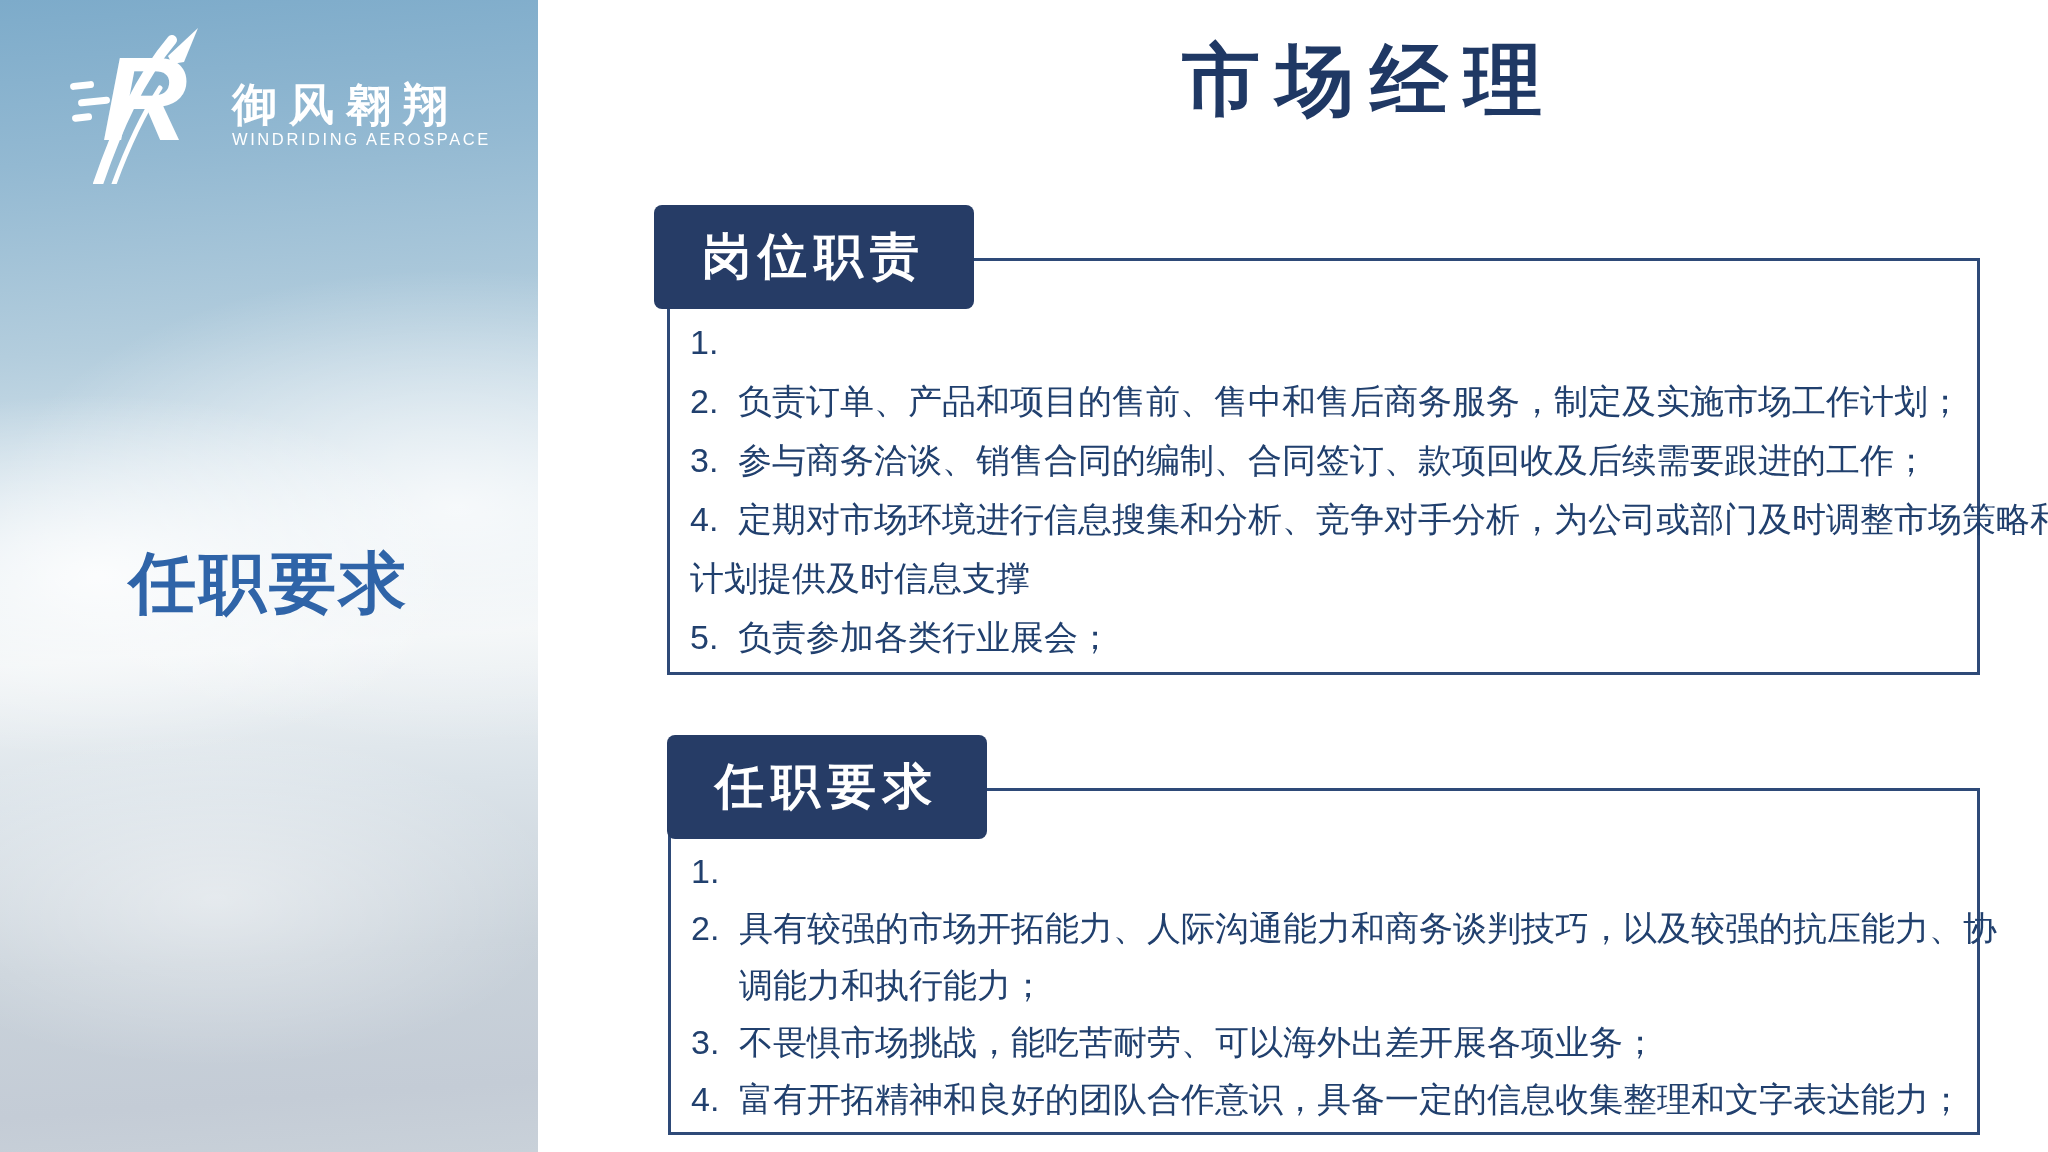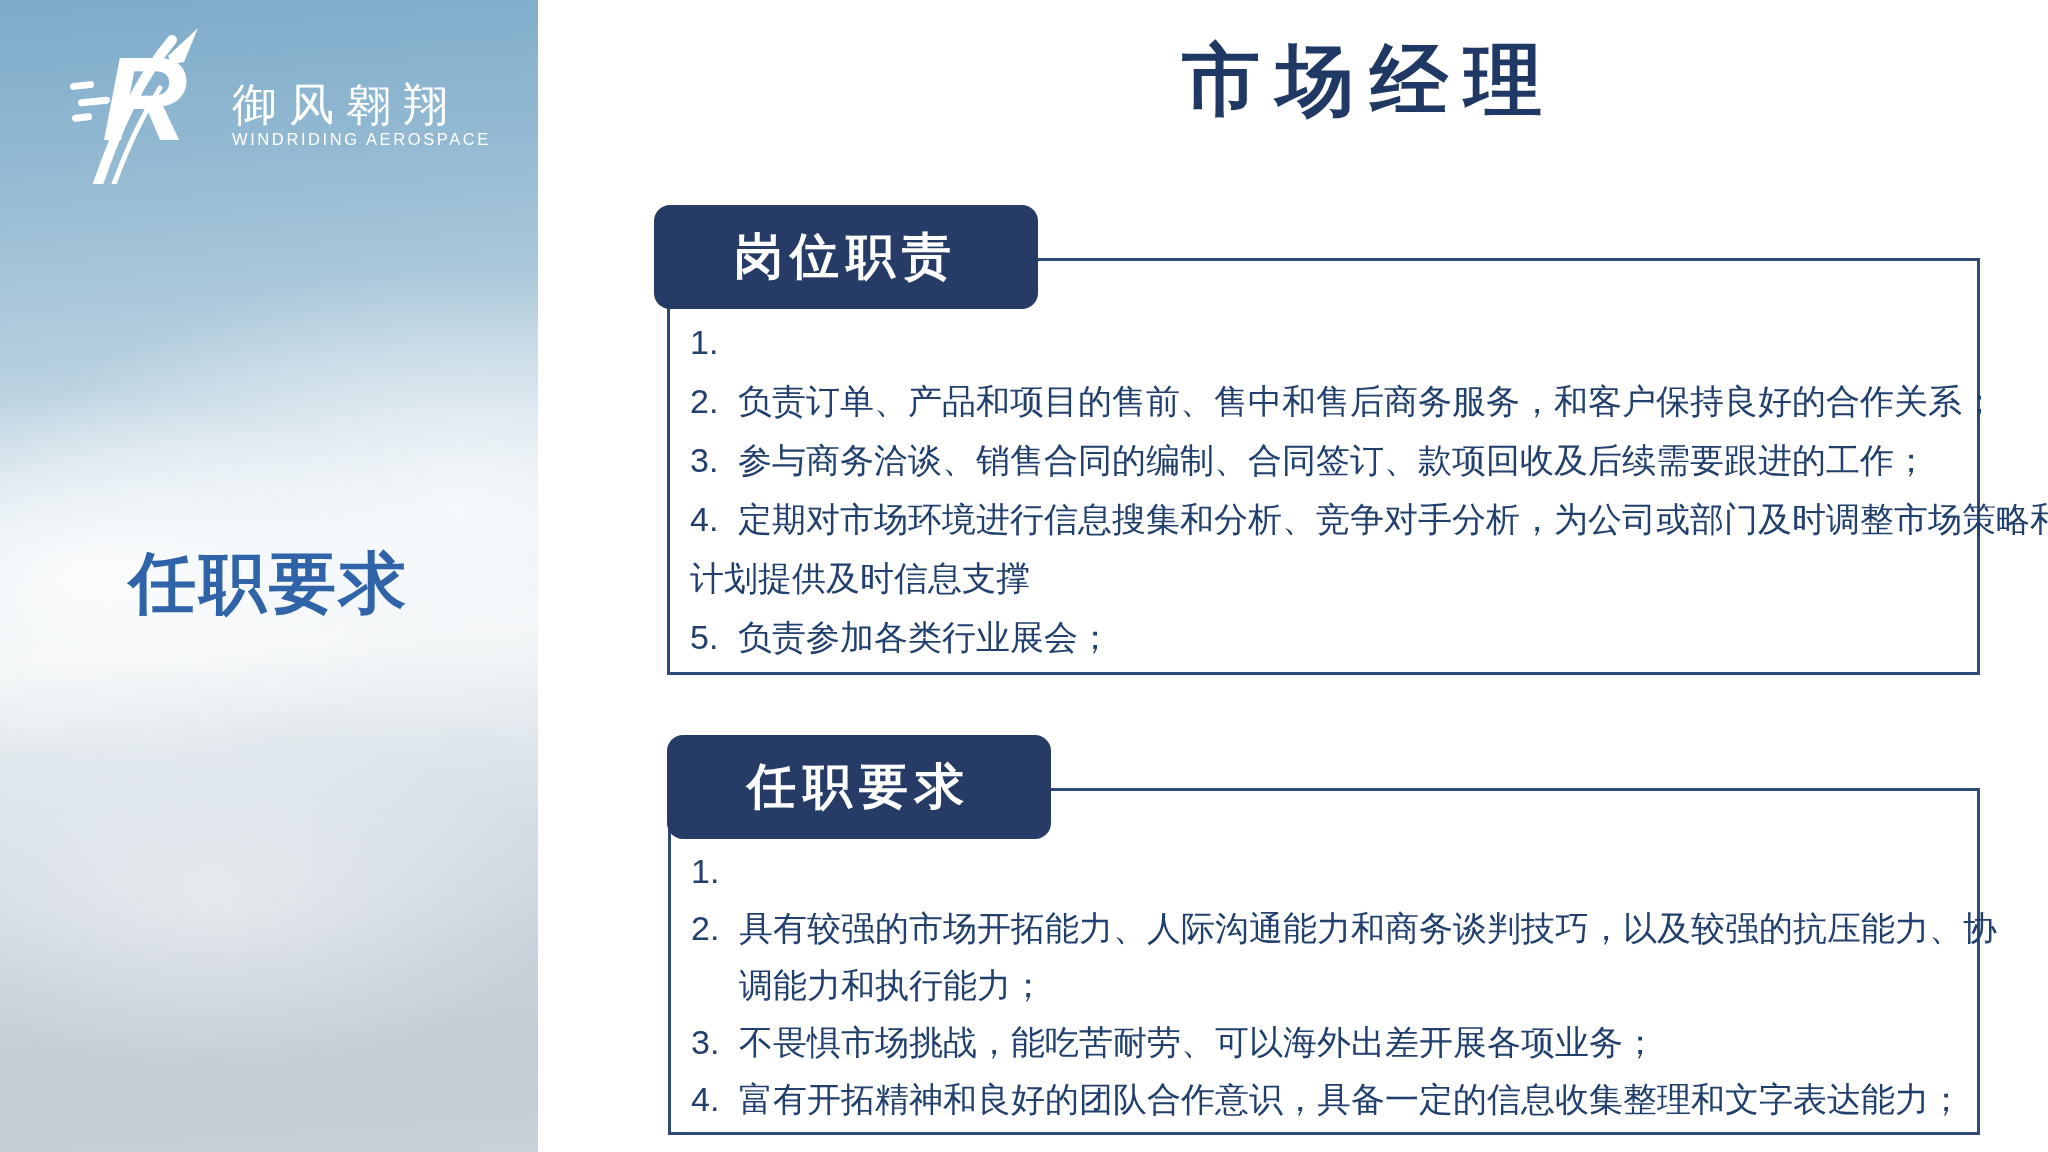--- a/index.html
+++ b/index.html
@@ -20,21 +20,21 @@
   .logo{position:absolute;left:68px;top:26px;display:flex;align-items:center;}
   .logo-mark{position:relative;width:160px;height:158px;flex:none;}
   .logo-r{
     position:absolute;left:34px;top:14px;
     font-size:118px;line-height:118px;font-weight:bold;font-style:italic;
     color:#ffffff;
   }
   .logo-swoosh{position:absolute;left:0;top:0;width:160px;height:158px;}
   .logo-text{margin-left:4px;margin-top:18px;}
   .logo-cn{
-    color:#ffffff;font-size:45px;font-weight:normal;letter-spacing:12px;
+    color:#ffffff;font-size:45px;font-weight:bold;letter-spacing:12px;
     line-height:50px;white-space:nowrap;
   }
   .logo-en{
     color:#ffffff;font-size:16.5px;letter-spacing:2.6px;margin-top:0;white-space:nowrap;
   }
 
   
   .side-title{
     position:absolute;left:0;top:541px;width:100%;
     text-align:center;color:#2f64a8;font-weight:bold;
@@ -47,21 +47,21 @@
     position:relative;left:55px;margin:0;padding-top:34px;
     text-align:center;color:#1f3864;font-weight:800;
     font-size:78px;letter-spacing:16px;line-height:92px;
   }
 
   .panel{position:absolute;border:3px solid #2e4a78;background:#ffffff;}
   .panel-1{left:107px;top:258px;width:1307px;height:411px;}
   .panel-2{left:108px;top:788px;width:1306px;height:341px;}
 
   .badge{
-    position:absolute;width:384px;height:104px;border-radius:16px;
+    position:absolute;width:320px;height:104px;border-radius:8px;
     background:#263c66;color:#ffffff;font-weight:bold;
     font-size:49px;letter-spacing:7px;
     display:flex;align-items:center;justify-content:center;
     z-index:2;
   }
   .panel-1 .badge{left:-16px;top:-56px;}
   .panel-2 .badge{left:-4px;top:-56px;}
 
   .list{margin:52px 26px 0 20px;color:#21406e;font-size:34px;}
   .panel-1 .line{line-height:59px;height:59px;}
@@ -103,21 +103,21 @@
     <h1 class="page-title">市场经理</h1>
 
     <section class="panel panel-1">
       <div class="badge">岗位职责</div>
       <div class="list">
           <div class="line item">
             <span class="num">1.</span>
           </div>
           <div class="line item">
             <span class="num">2.</span>
-            <span class="txt">负责订单、产品和项目的售前、售中和售后商务服务，和客户保持良好的合作关系；</span>
+            <span class="txt">负责订单、产品和项目的售前、售中和售后商务服务，制定及实施市场工作计划；</span>
           </div>
           <div class="line item">
             <span class="num">3.</span>
             <span class="txt">参与商务洽谈、销售合同的编制、合同签订、款项回收及后续需要跟进的工作；</span>
           </div>
           <div class="line item">
             <span class="num">4.</span>
             <span class="txt">定期对市场环境进行信息搜集和分析、竞争对手分析，为公司或部门及时调整市场策略和</span>
           </div>
           <div class="line cont-flush">

